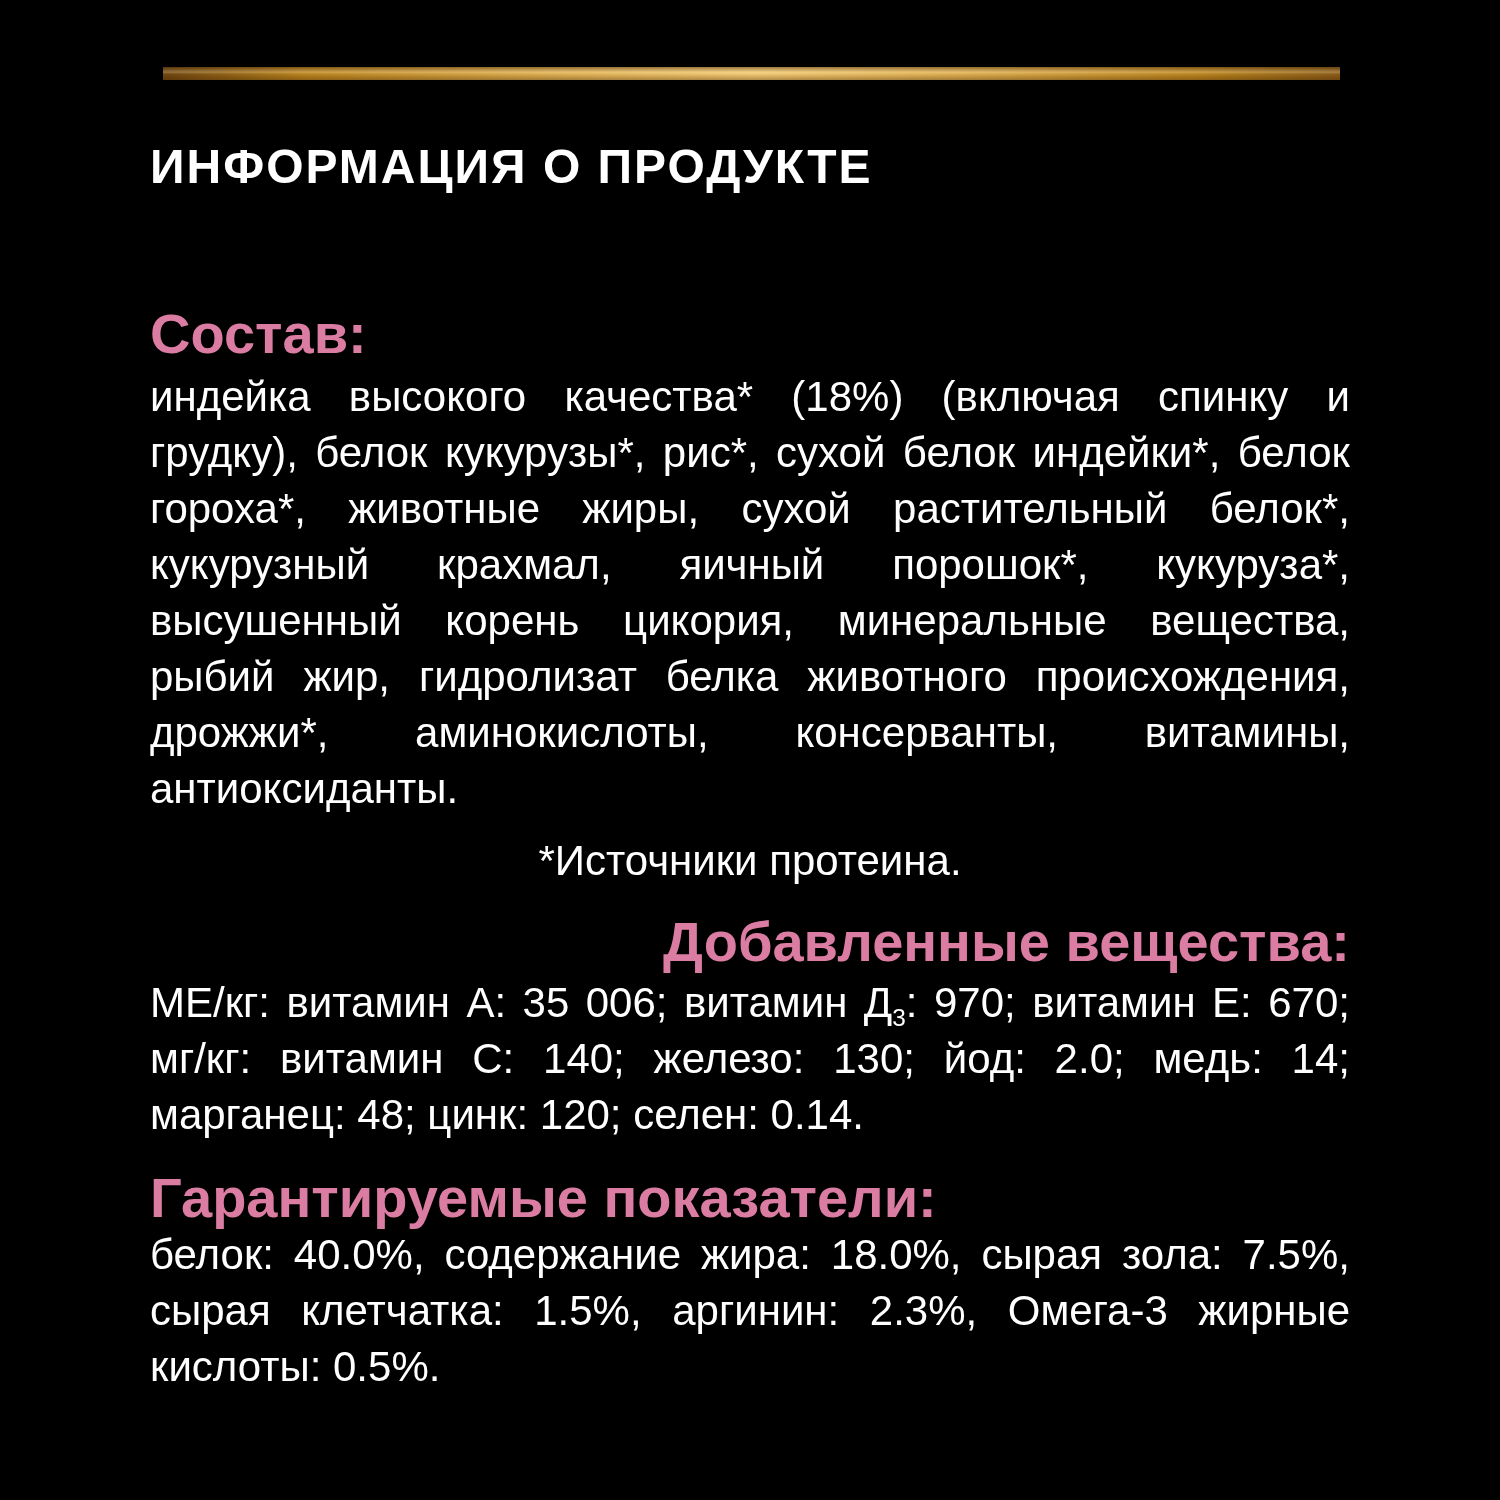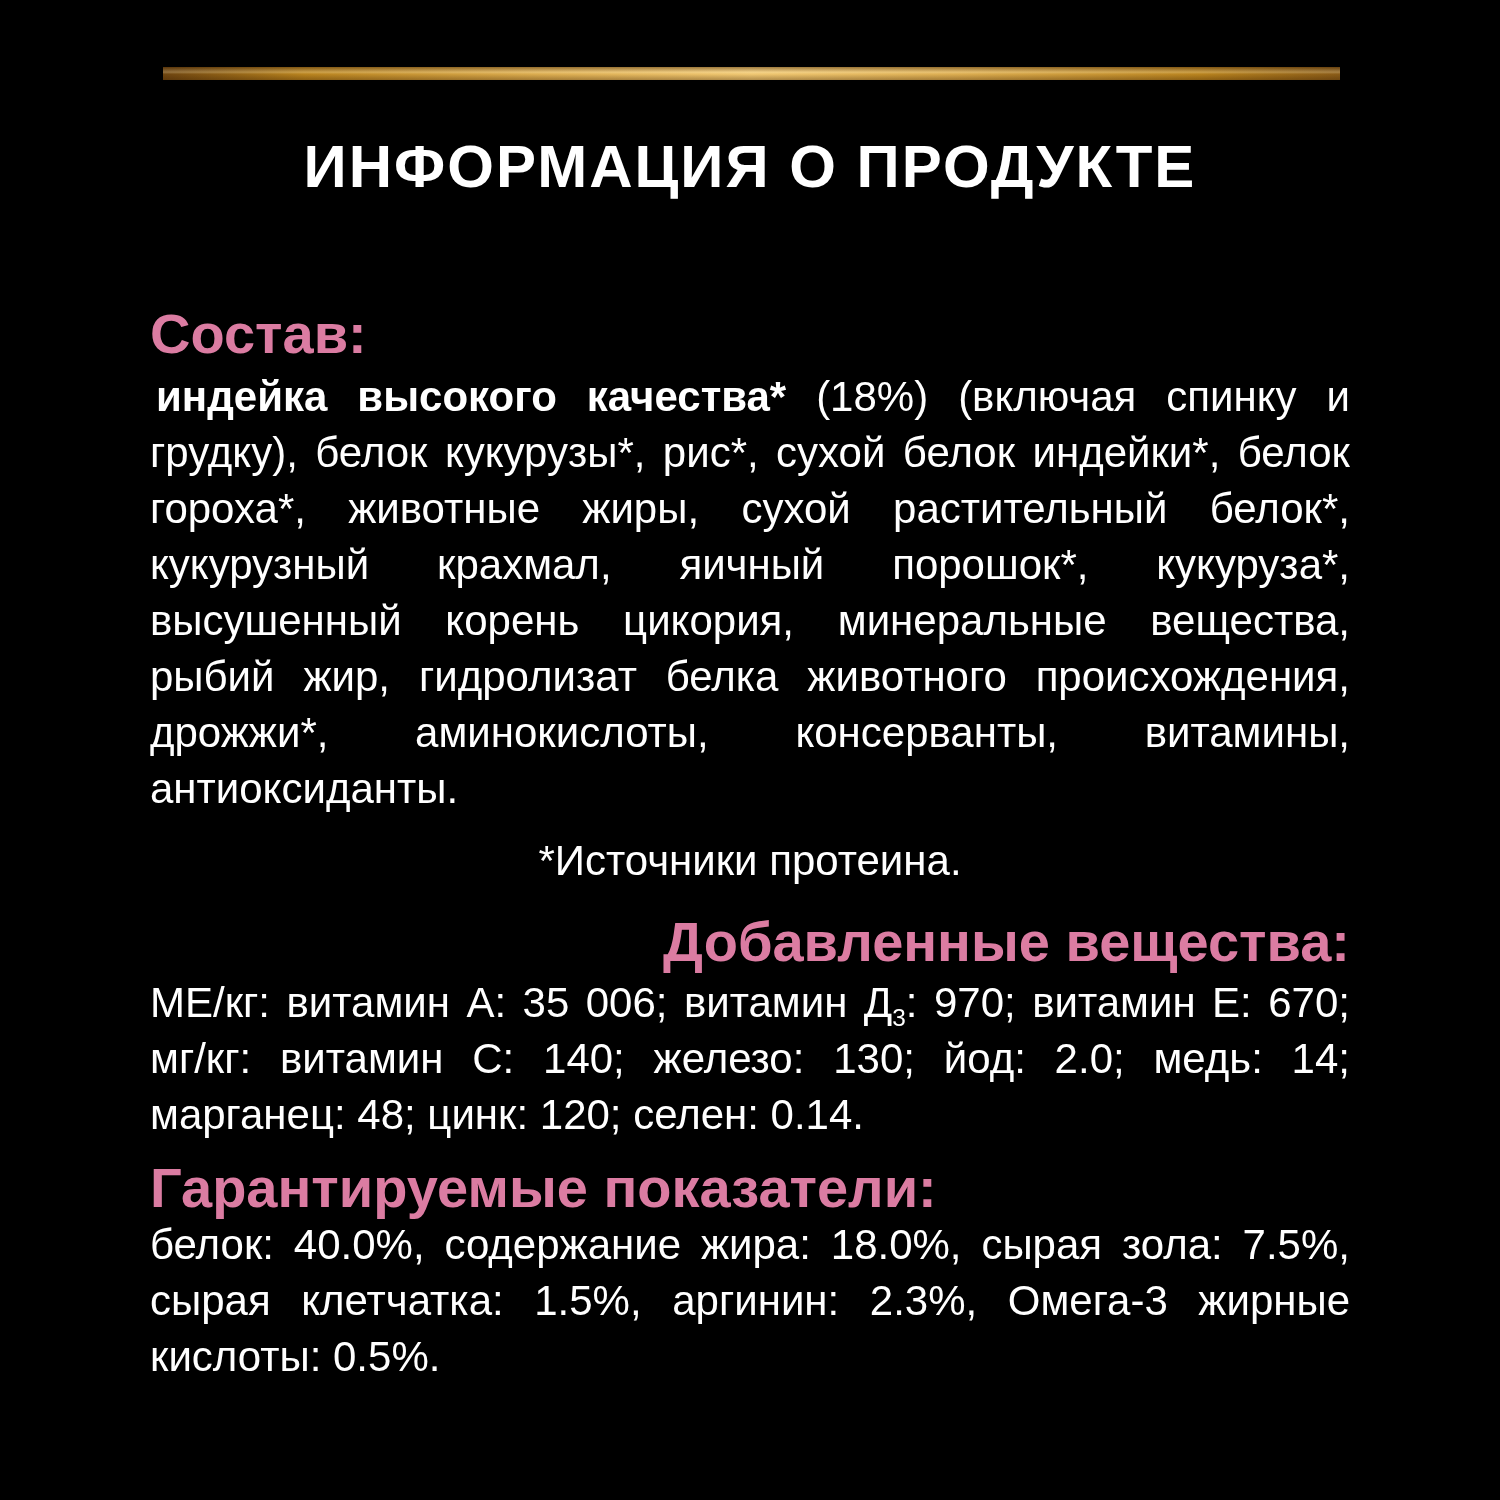--- a/index.html
+++ b/index.html
@@ -27,25 +27,25 @@
   }
   .gold-bar {
     height: 13px;
     margin: 67px 10px 0 13px;
     background-image:
       linear-gradient(180deg, rgba(60,30,0,0.45) 0%, rgba(255,240,200,0.25) 40%, rgba(0,0,0,0.0) 55%, rgba(60,30,0,0.35) 100%),
       linear-gradient(90deg, #6e4510 0%, #b9841f 12%, #dcad50 32%, #f0c873 50%, #dcad50 68%, #b9841f 88%, #8a5c18 100%);
   }
   .page-title {
     margin: 47px 0 0 0;
-    font-size: 60px;
+    font-size: 48px;
     line-height: 80px;
     font-weight: 700;
     letter-spacing: 2px;
-    text-align: center;
+    text-align: left;
     white-space: nowrap;
     color: var(--text);
   }
   .section-heading {
     margin: 0;
     color: var(--accent);
     font-size: 56px;
     line-height: 50px;
     font-weight: 700;
   }
@@ -54,23 +54,23 @@
     font-size: 42px;
     line-height: 56px;
     text-align: justify;
     color: var(--text);
   }
   .heading-composition   { margin-top: 102px; }
   .composition-text      { margin-top: 10px; }
   .protein-note          { margin-top: 16px; text-align: center; }
   .heading-additives     { margin-top: 28px; text-align: right; }
   .additives-text        { margin-top: 8px; }
-  .heading-guaranteed    { margin-top: 20px; }
+  .heading-guaranteed    { margin-top: 30px; }
   .guaranteed-text       { margin-top: 4px; }
-  .lead-bold             { font-weight: 700; margin-left: 6px; }
+  .lead-bold             { font-weight: 400; }
   sub.vitamin-sub {
     font-size: 58%;
     line-height: 0;
   }
 </style>
 </head>
 <body>
 
 <div class="page">
 

